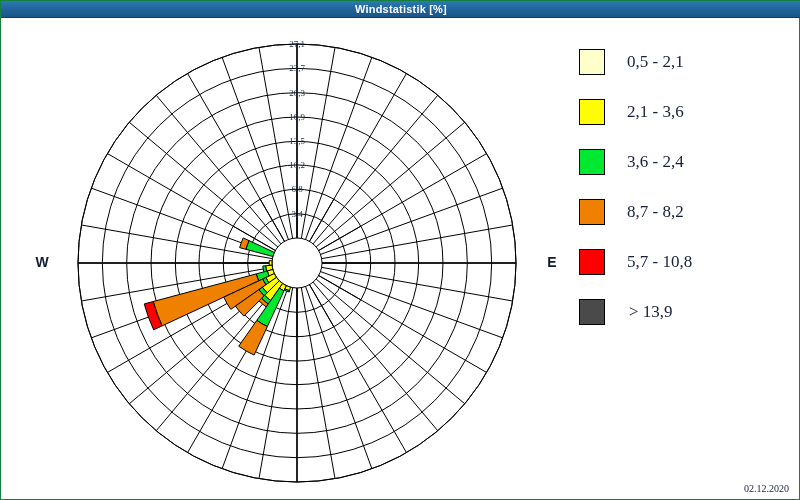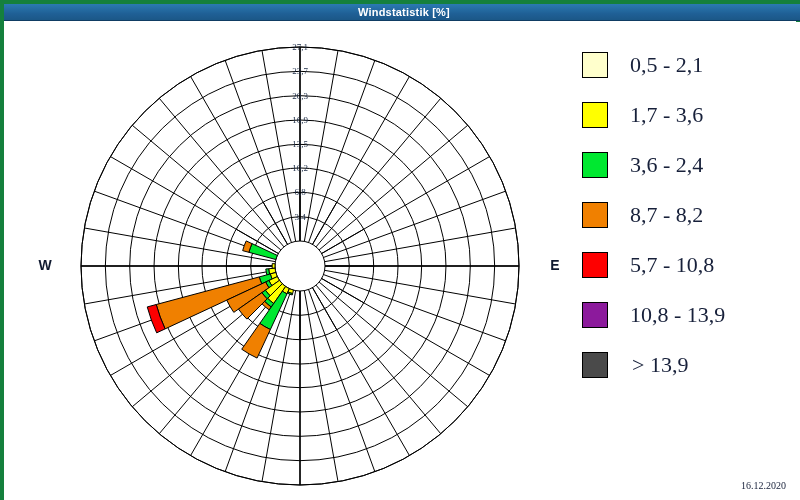--- a/index.html
+++ b/index.html
@@ -5,21 +5,21 @@
 <style>
   html,body{margin:0;padding:0;}
   body{
     width:800px;height:500px;overflow:hidden;
     background:#ffffff;
     font-family:"Liberation Serif",serif;
   }
   #app{
     position:relative;width:800px;height:500px;
     box-sizing:border-box;
-    border:4px solid #15803d;
+    border:1px solid #15803d;
     background:#ffffff;
     padding-left:48px;
   }
   
   #titlebar{
     position:absolute;left:0;top:0;width:800px;height:17px;
     background:linear-gradient(to bottom,#2a78b0 0%,#1f6096 55%,#1a5versus 100%);
     background:linear-gradient(to bottom,#2b7ab2 0%,#1f6096 60%,#1b5787 100%);
     border-bottom:1px solid #0f3c63;
     box-sizing:border-box;
@@ -57,21 +57,21 @@
   .legrow{
     display:flex;align-items:center;height:50px;
   }
   .swatch{
     width:26px;height:26px;border:1px solid #000000;
     box-sizing:border-box;flex:0 0 auto;
   }
   .leglabel{
     margin-left:22px;
     font-family:"Liberation Serif",serif;
-    font-size:22px;color:#17203a;white-space:nowrap;
+    font-size:17px;color:#17203a;white-space:nowrap;
   }
   .leglabel.wide{margin-left:24px;}
   
   #datestamp{
     position:absolute;right:10px;bottom:5px;
     font-family:"Liberation Serif",serif;
     font-size:10px;color:#17203a;
   }
 </style>
 </head>
@@ -215,38 +215,34 @@
       </svg>
   </div>
 
   <div id="legend">
       <div class="legrow">
         <div class="swatch" style="background: rgb(255, 255, 204);"></div>
         <div class="leglabel">0,5 - 2,1</div>
       </div>
       <div class="legrow">
         <div class="swatch" style="background: rgb(255, 255, 0);"></div>
-        <div class="leglabel">1,7 - 3,6</div>
+        <div class="leglabel">2,1 - 3,6</div>
       </div>
       <div class="legrow">
         <div class="swatch" style="background: rgb(0, 232, 48);"></div>
         <div class="leglabel">3,6 - 2,4</div>
       </div>
       <div class="legrow">
         <div class="swatch" style="background: rgb(240, 128, 0);"></div>
         <div class="leglabel">8,7 - 8,2</div>
       </div>
       <div class="legrow">
         <div class="swatch" style="background: rgb(254, 0, 0);"></div>
         <div class="leglabel">5,7 - 10,8</div>
       </div>
       <div class="legrow">
-        <div class="swatch" style="background: rgb(140, 26, 156);"></div>
-        <div class="leglabel">10,8 - 13,9</div>
-      </div>
-      <div class="legrow">
         <div class="swatch" style="background: rgb(74, 74, 74);"></div>
         <div class="leglabel wide">&gt; 13,9</div>
       </div>
     </div>
 
-  <div id="datestamp">16.12.2020</div>
+  <div id="datestamp">02.12.2020</div>
 </div>
 
 </body></html>

